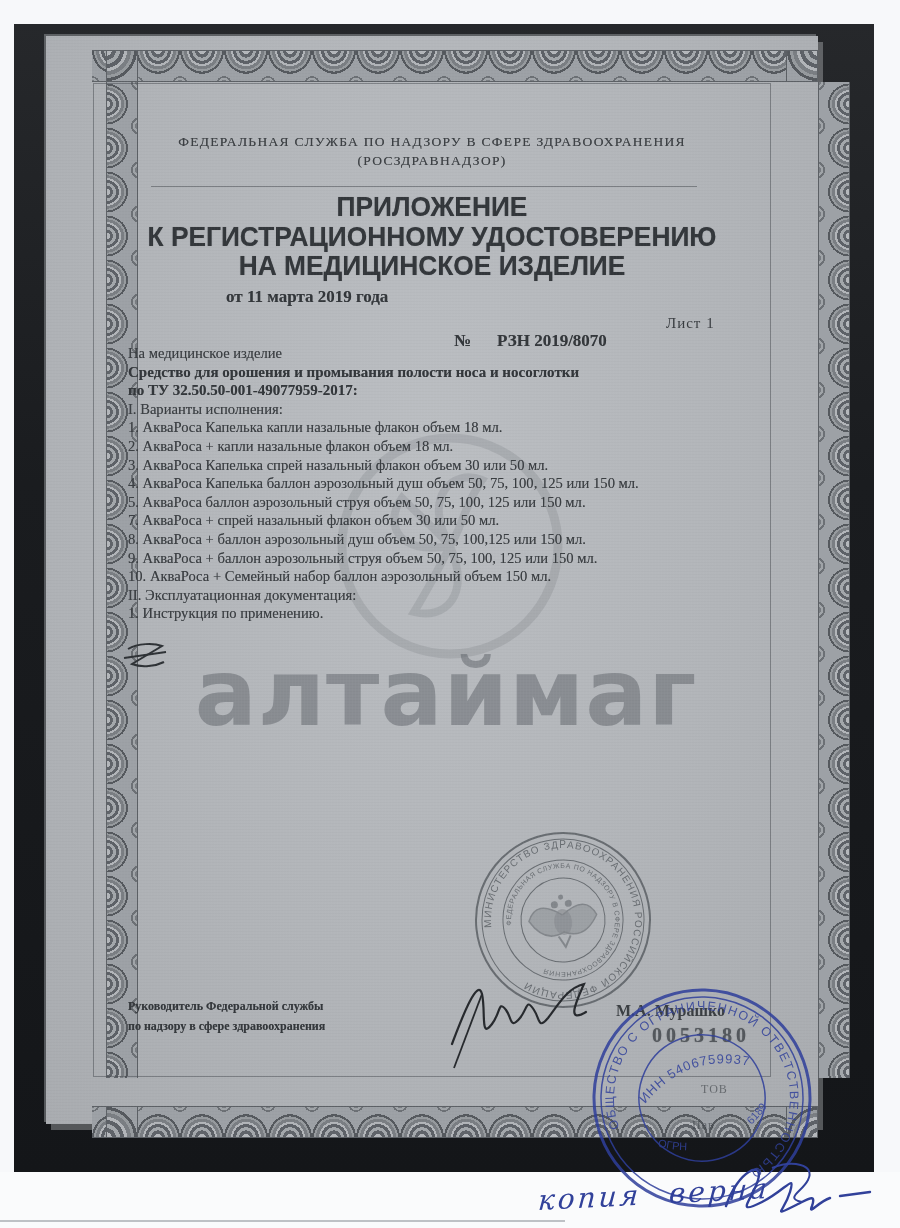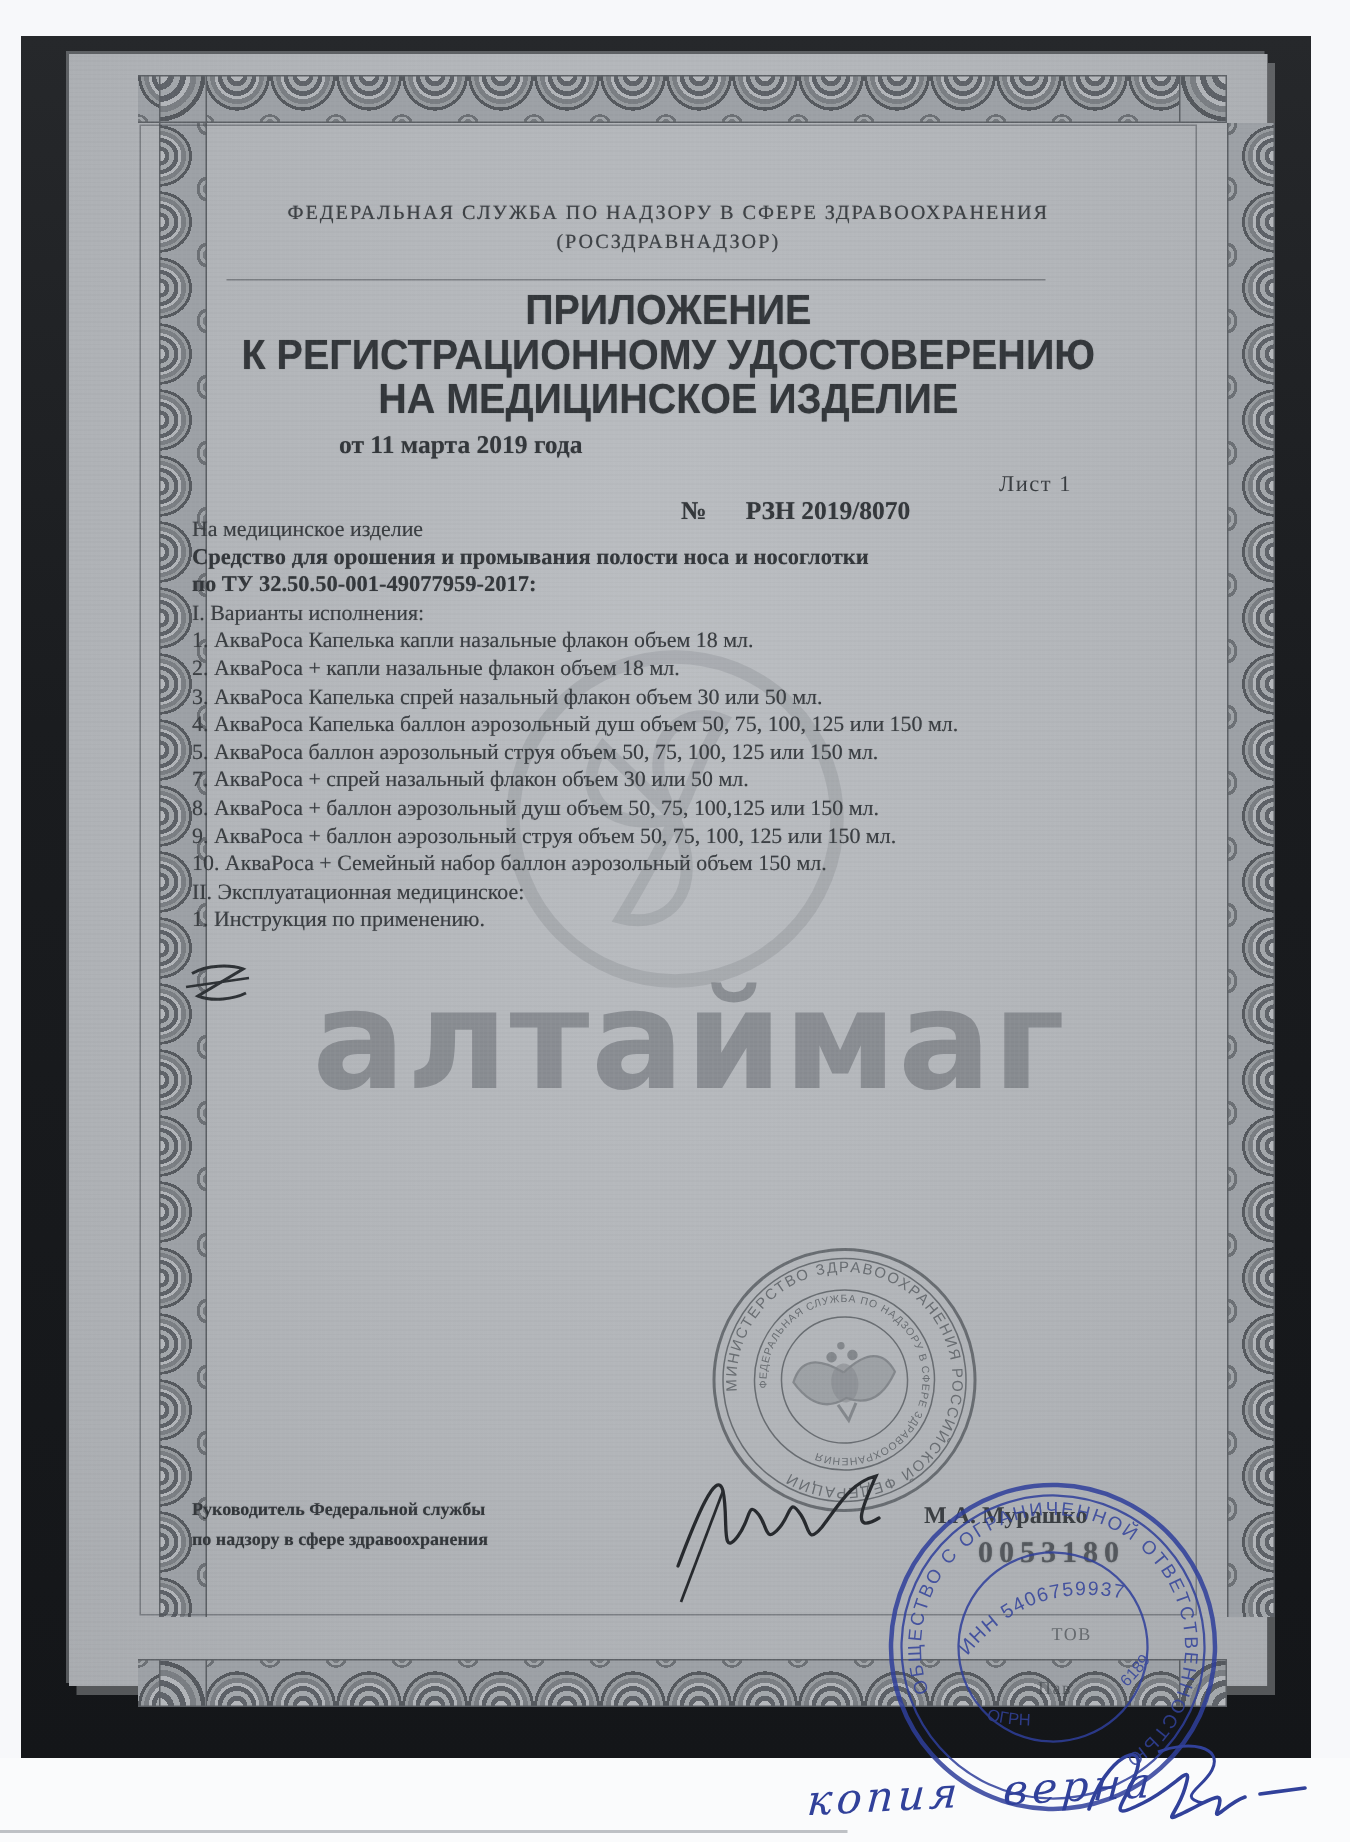--- a/index.html
+++ b/index.html
@@ -7,21 +7,21 @@
         font-family:"Liberation Serif",serif;}
   .abs{position:absolute;}
 
   
   .black-band{position:absolute;left:14px;top:24px;width:860px;height:1148px;
               background:linear-gradient(180deg,#26282b 0%,#1a1c1f 40%,#141619 100%);}
 
   
   .page{position:absolute;left:46px;top:36px;width:772px;height:1088px;
         background:radial-gradient(ellipse at 50% 38%,#bbbec2 0%,#b2b5b9 55%,#a9acb0 100%);
-        box-shadow:5px 6px 0 rgba(205,208,212,.35), -2px -2px 0 rgba(150,154,158,.5);padding-left:27px;}
+        box-shadow:5px 6px 0 rgba(205,208,212,.35), -2px -2px 0 rgba(150,154,158,.5);}
   .page::after{content:"";position:absolute;inset:0;pointer-events:none;opacity:.5;
         background-image:repeating-linear-gradient(0deg,rgba(0,0,0,.03) 0 1px,transparent 1px 3px),
                          repeating-linear-gradient(90deg,rgba(255,255,255,.04) 0 1px,transparent 1px 3px);}
 
   
   .orn{position:absolute;background-color:#9da1a6;}
   .orn-h{left:46px;width:708px;height:32px;background-repeat:repeat-x;background-size:44px 32px;
          box-shadow:inset 0 1px 0 #5c6065, inset 0 -1px 0 #5c6065;}
   .orn-v{top:46px;height:996px;width:32px;background-repeat:repeat-y;background-size:32px 44px;
          box-shadow:inset 1px 0 0 #5c6065, inset -1px 0 0 #5c6065;}
@@ -149,21 +149,21 @@
       <div>I. Варианты исполнения:</div>
       <div>1. АкваРоса Капелька капли назальные флакон объем 18 мл.</div>
       <div>2. АкваРоса + капли назальные флакон объем 18 мл.</div>
       <div>3. АкваРоса Капелька спрей назальный флакон объем 30 или 50 мл.</div>
       <div>4. АкваРоса Капелька баллон аэрозольный душ объем 50, 75, 100, 125 или 150 мл.</div>
       <div>5. АкваРоса баллон аэрозольный струя объем 50, 75, 100, 125 или 150 мл.</div>
       <div>7. АкваРоса + спрей назальный флакон объем 30 или 50 мл.</div>
       <div>8. АкваРоса + баллон аэрозольный душ объем 50, 75, 100,125 или 150 мл.</div>
       <div>9. АкваРоса + баллон аэрозольный струя объем 50, 75, 100, 125 или 150 мл.</div>
       <div>10. АкваРоса + Семейный набор баллон аэрозольный объем 150 мл.</div>
-      <div>II. Эксплуатационная медицинское:</div>
+      <div>II. Эксплуатационная документация:</div>
       <div>1. Инструкция по применению.</div>
     </div>
 
     <svg class="abs z-mark" width="48" height="32" viewBox="0 0 48 32">
       <path d="M6,9 C16,3 32,3 40,6 L10,24 C20,28 34,26 42,22" fill="none" stroke="#2e3236" stroke-width="2"></path>
       <path d="M2,18 L44,12" fill="none" stroke="#2e3236" stroke-width="1.8"></path>
     </svg>
 
     <div class="abs wm-brand">алтаймаг</div>
 

